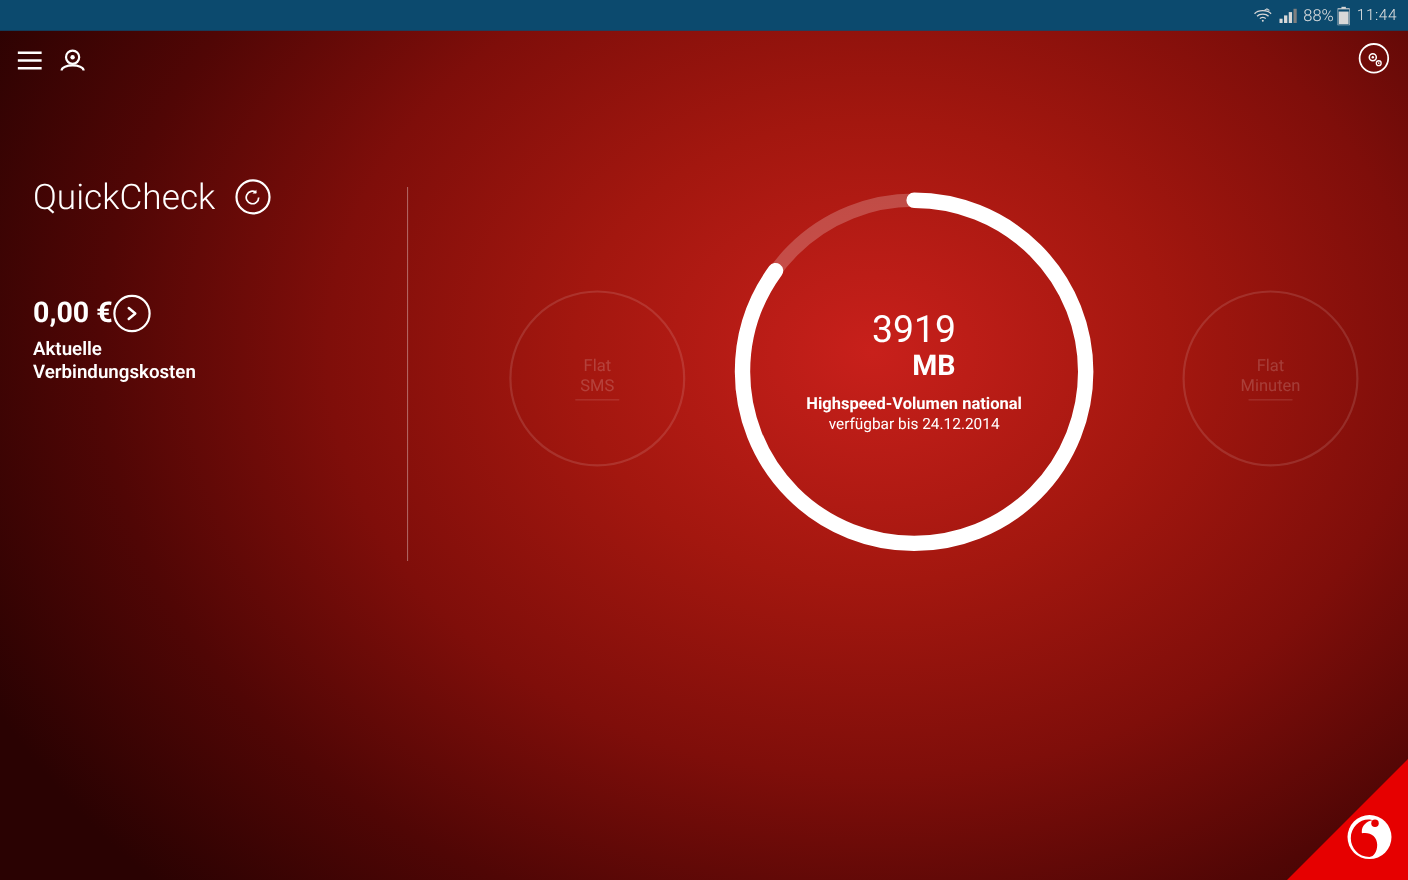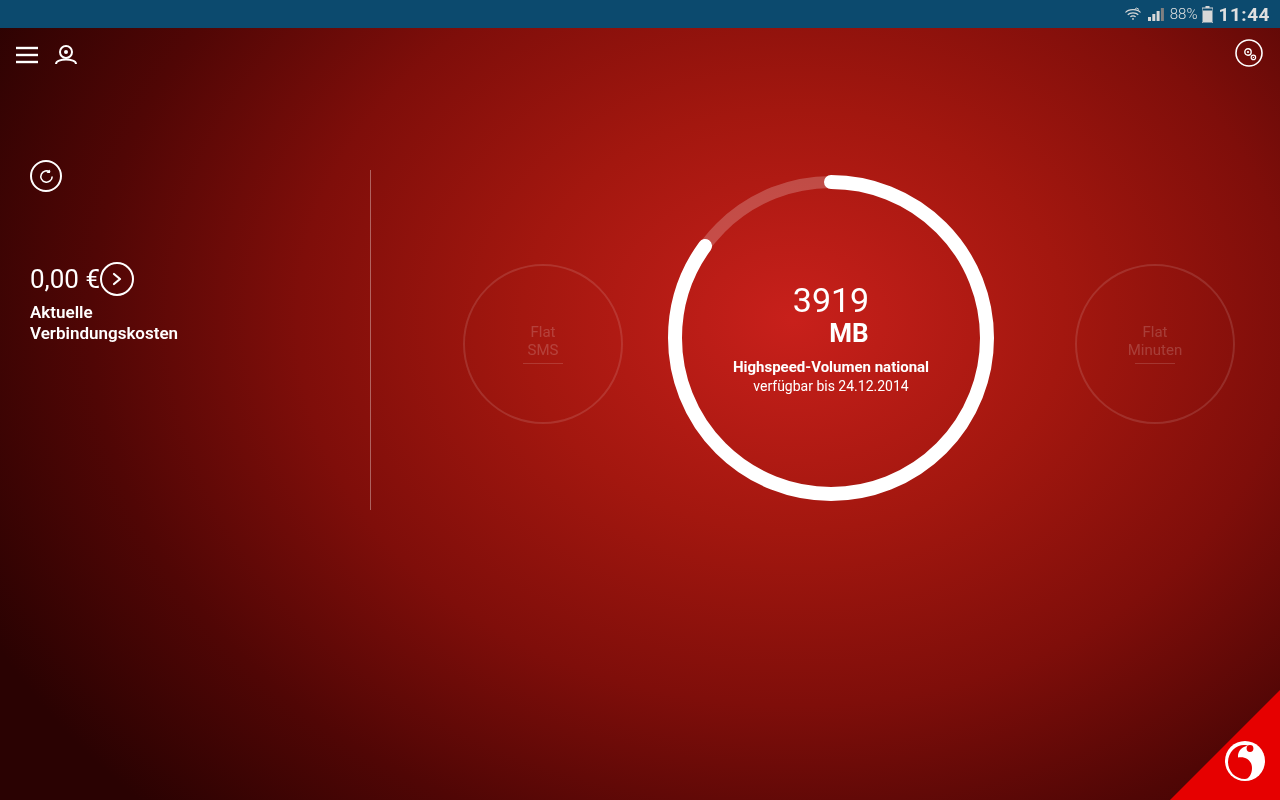--- a/index.html
+++ b/index.html
@@ -25,21 +25,21 @@
     display: flex;
     justify-content: flex-end;
     align-items: center;
     padding: 0 10px;
     gap: 6px;
     font-size: 17px;
     color: #e0e0e0;
     font-weight: 300;
   }
   .status-bar .battery-pct { font-size: 15px; margin-right: -2px; }
-  .status-bar .clock { font-size: 19px; letter-spacing: 0.5px; font-weight: bold; }
+  .status-bar .clock { font-size: 14px; letter-spacing: 0.5px; }
   .status-bar svg { display: block; }
 
   
   .app-bar {
     position: absolute;
     top: 30px; left: 0; right: 0;
     height: 50px;
     display: flex;
     align-items: center;
     padding: 0 16px;
@@ -73,21 +73,21 @@
     border: 2px solid #fff;
     border-radius: 50%;
     display: inline-flex;
     align-items: center;
     justify-content: center;
   }
   .cost-row {
     display: flex;
     align-items: center;
     font-size: 26px;
-    font-weight: 400;
+    font-weight: 700;
     margin-bottom: 6px;
   }
   .arrow-ring {
     width: 34px; height: 34px;
     border: 2px solid #fff;
     border-radius: 50%;
     display: inline-flex;
     align-items: center;
     justify-content: center;
   }
@@ -223,20 +223,21 @@
           <circle cx="2.4" cy="2.4" r="0.7" fill="#fff" stroke="none"></circle>
         </g>
       </svg>
     </span>
   </div>
 </div>
 
 <div class="content">
   <div class="left-panel">
     <h1>
+      <span>QuickCheck</span>
       <span class="refresh-ring icon-btn">
         <svg width="17" height="17" viewBox="0 0 24 24" fill="none" stroke="#fff" stroke-width="2.2">
           <path d="M20 12a8 8 0 1 1-3-6.2"></path>
           <polyline points="17 2 17 7 12 7" fill="#fff" stroke="none"></polyline>
         </svg>
       </span>
     </h1>
 
     <div class="cost-row">
       <span>0,00 €</span>

